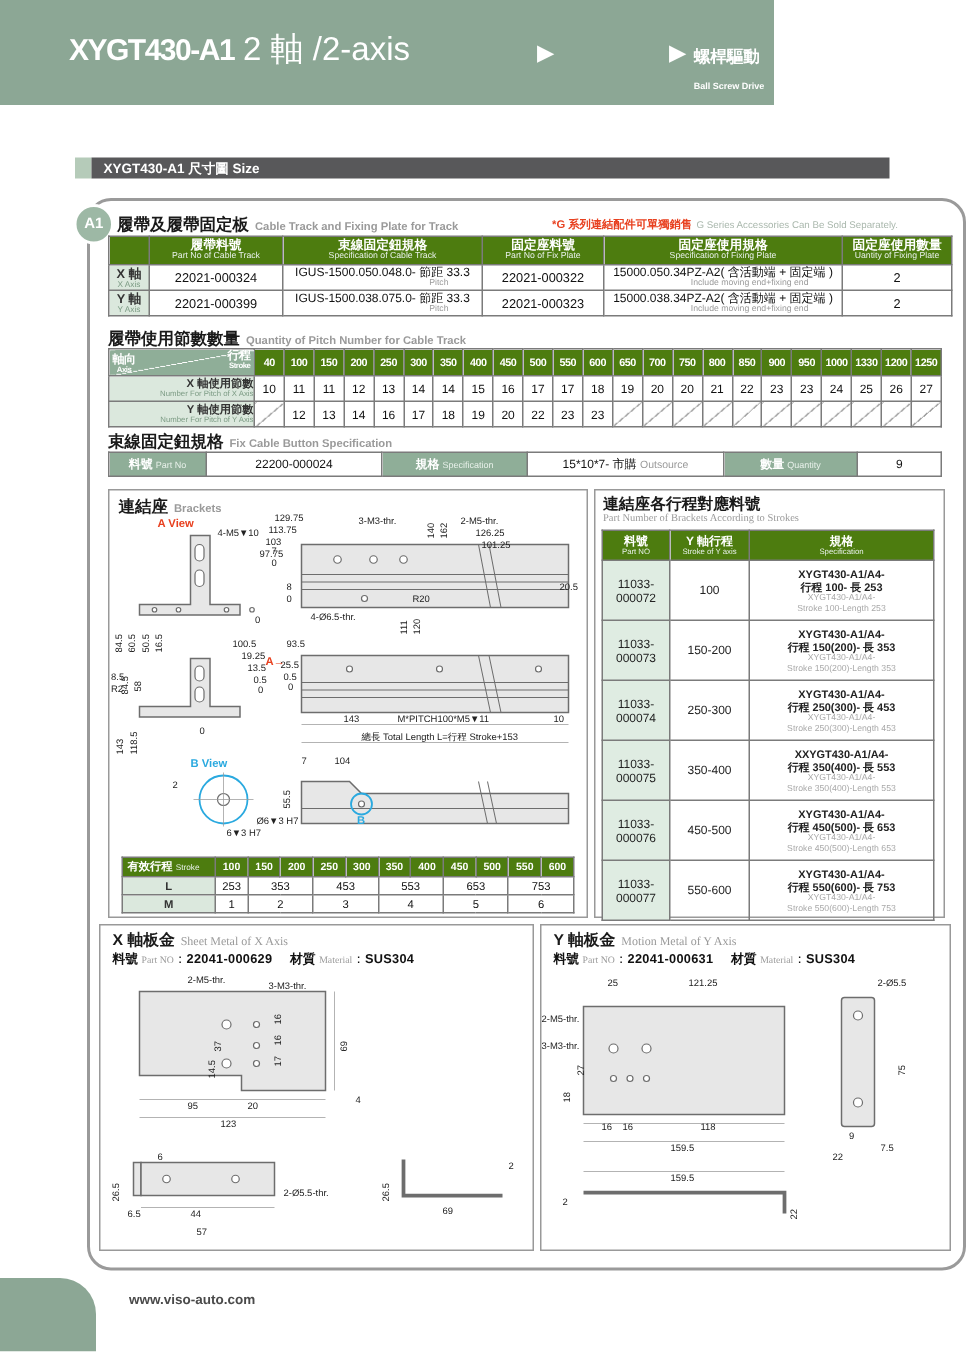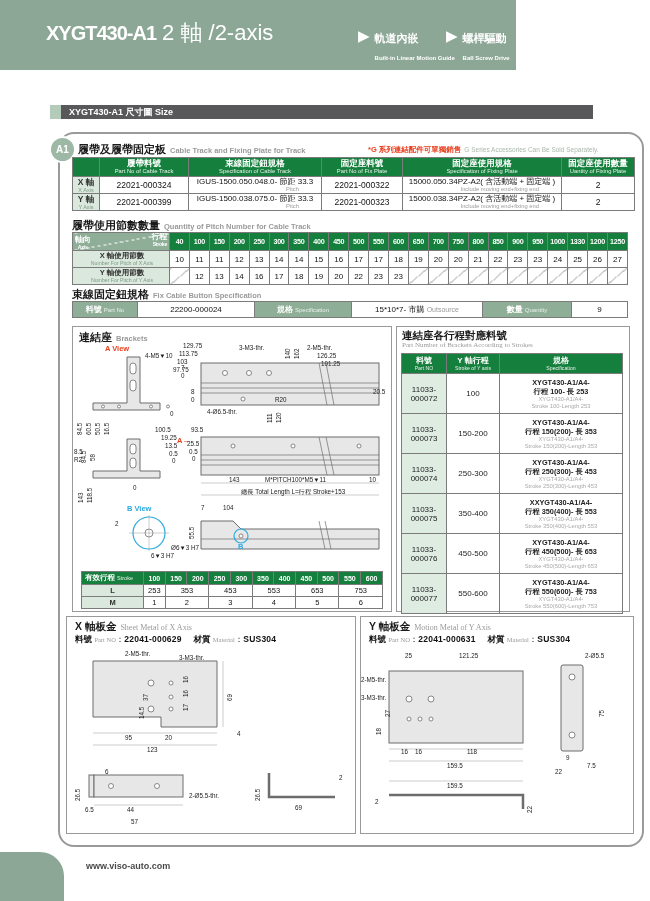--- a/index.html
+++ b/index.html
@@ -25,36 +25,36 @@
   .panel{left:58px;top:132px;width:582px;height:711px;border:2px solid #9a9a9a;border-radius:16px;background:#fff}
   .a1badge{left:49px;top:136px;width:23px;height:23px;border-radius:50%;background:#9DB8A5;color:#fff;font-size:10px;font-weight:bold;display:flex;align-items:center;justify-content:center;border:2px solid #fff}
 
   .stitle{font-size:11px;font-weight:bold;color:#1a1a1a;white-space:nowrap}
   .stitle .en{font-size:7.5px;font-weight:bold;color:#9a9a9a;margin-left:4px}
   .note-red{font-size:7.5px;font-weight:bold;color:#E8401F;white-space:nowrap}
   .note-red .en{font-weight:normal;color:#aab8ad;margin-left:3px;font-size:6.5px}
 
   table{border-collapse:collapse;table-layout:fixed}
   td,th{border:1px solid #7b7b7b;padding:0;overflow:hidden}
-  th{background:#15803d;color:#fff;font-weight:bold}
+  th{background:#4d7c0f;color:#fff;font-weight:bold}
   .hcjk{display:block;font-size:8.5px;line-height:9px}
   .hen{display:block;font-size:5.8px;font-weight:normal;line-height:7px;color:#e8f1ea}
   .axis-cell{background:#DBE8DD;text-align:center}
   .axis-cjk{display:block;font-size:8.5px;font-weight:bold;color:#333;line-height:9px}
   .axis-en{display:block;font-size:5.5px;color:#7d9c85;line-height:6px}
   .val{font-size:8.5px;text-align:center;color:#111}
   .spec-main{display:block;font-size:8px;text-align:center;color:#111;line-height:9px}
   .spec-sub{display:block;font-size:5.8px;text-align:right;color:#9a9a9a;line-height:7px;padding-right:22px}
 
   
   .ptable{width:556px}
   .ptable th{font-size:7.2px;letter-spacing:-0.3px;height:15px}
   .ptable td{height:16px}
   .pval{font-size:8px;text-align:center;color:#111}
-  .plabel{background:#DBE8DD;text-align:center;padding-left:2px}
+  .plabel{background:#DBE8DD;text-align:right;padding-left:2px}
   .plab1{font-size:7.5px;font-weight:bold;color:#333;line-height:8px}
   .plab2{font-size:5.2px;color:#7d9c85;line-height:6px}
   .slash{background-image:linear-gradient(to bottom right,transparent 48.5%,#999 48.5%,#999 51.5%,transparent 51.5%)}
   .corner{position:relative;background:#8FAE98;background-image:linear-gradient(to bottom right,transparent 49.2%,#fff 49.2%,#fff 50.8%,transparent 50.8%)}
   .corner .ct{position:absolute;right:2px;top:0;text-align:right}
   .corner .cb{position:absolute;left:2px;bottom:0}
   .corner span{display:block;color:#fff}
   .corner .c1{font-size:8px;font-weight:bold;line-height:8px}
   .corner .c2{font-size:5.2px;line-height:6px}
 
@@ -119,24 +119,20 @@
 </style>
 </head>
 <body>
 
 <div class="abs banner"></div>
 <div class="abs banner-title">
   <span class="bt-main">XYGT430-A1</span><span class="bt-sub">2 軸 /2-axis</span>
 </div>
 <div class="abs badge" style="left:358px;top:28px">
   <span class="badge-tri">▶</span>
-  <span>
-    <span class="badge-cjk">軌道內嵌</span><br>
-    <span class="badge-en">Built-in Linear Motion Guide</span>
-  </span>
 </div>
 <div class="abs badge" style="left:446px;top:28px">
   <span class="badge-tri">▶</span>
   <span>
     <span class="badge-cjk">螺桿驅動</span><br>
     <span class="badge-en">Ball Screw Drive</span>
   </span>
 </div>
 
 <div class="abs secbar">

